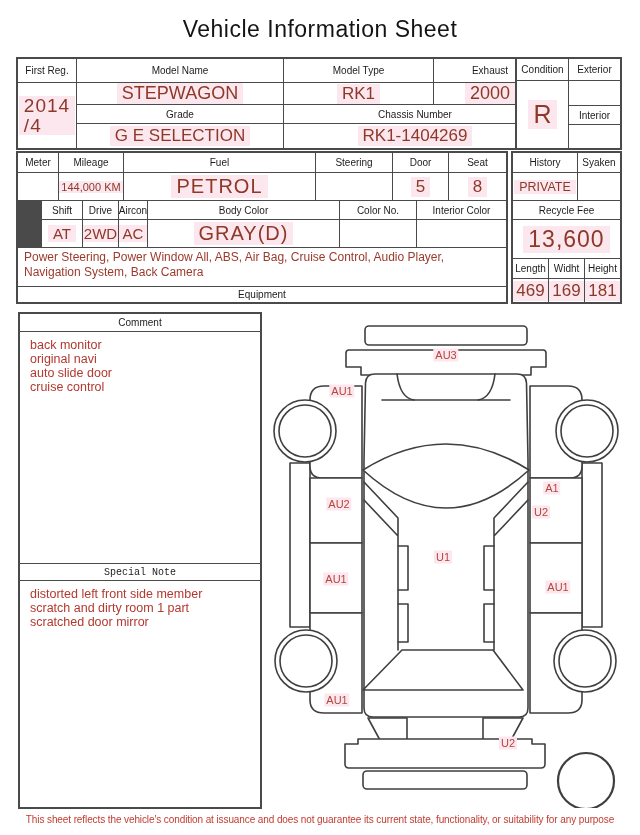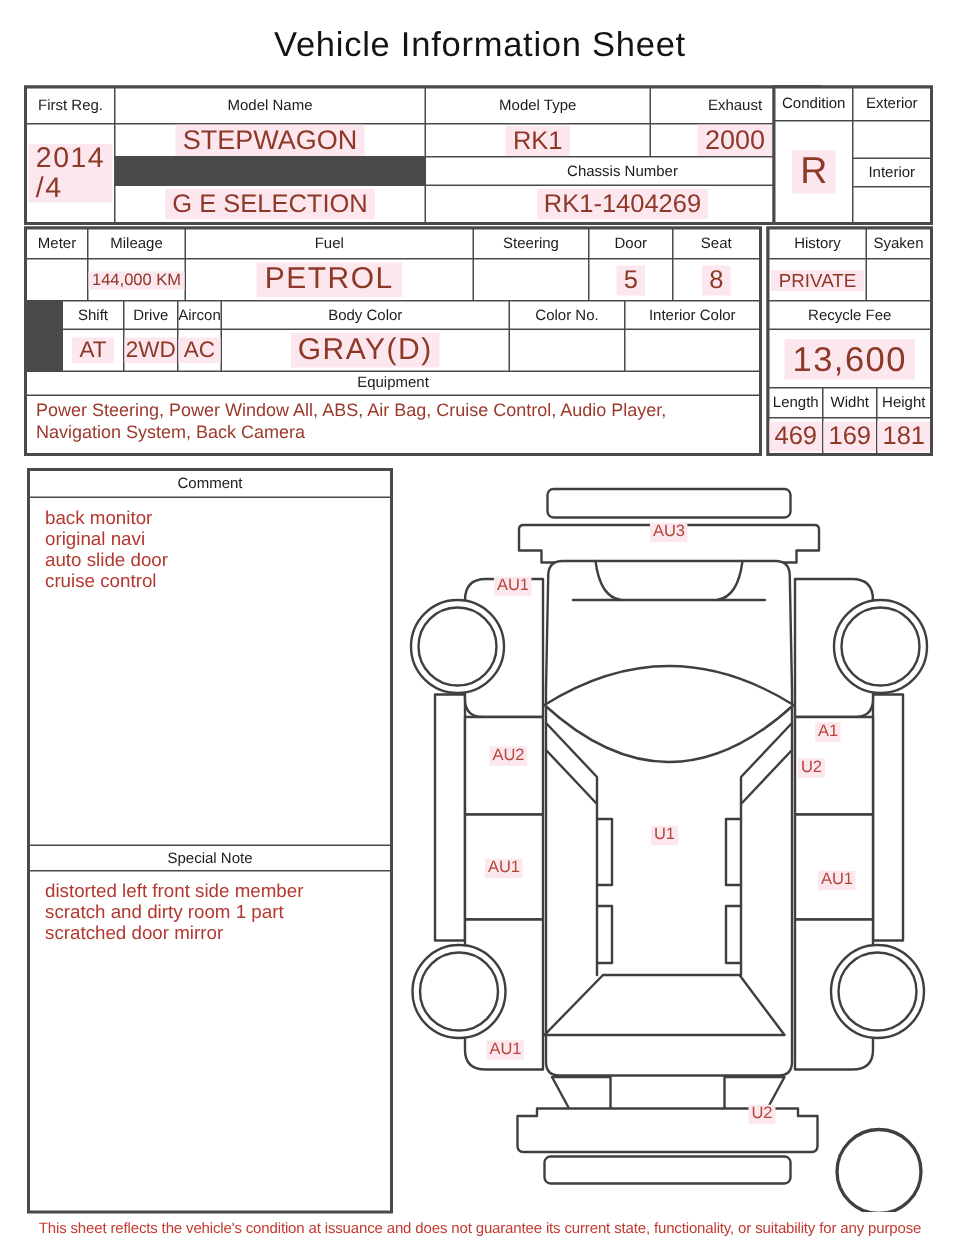--- a/index.html
+++ b/index.html
@@ -39,21 +39,21 @@
   #equip-text { align-items:flex-start !important; justify-content:flex-start !important;
     text-align:left; padding:2px 6px; font-size:12px; line-height:1.25; color:#9c392c; white-space:normal !important; }
 
   #t2-right .secA { grid-template-columns:64px 1fr; grid-template-rows:19px 27px; }
   #t2-right .secB { grid-template-rows:18px 38px; grid-template-columns:1fr; }
   #t2-right .secC { flex:1; grid-template-columns:35px 35px 1fr; grid-template-rows:19px 1fr; }
 
   #comment-box { position:absolute; left:18px; top:312px; width:244px; height:497px;
     border:2px solid #4a4a4a; background:#fff; display:flex; flex-direction:column; }
   .panel-hdr { height:18px; border-bottom:1px solid #4a4a4a; display:flex; align-items:center; justify-content:center; font-size:10px; color:#1c1c1c; }
-  .panel-hdr.mid { border-top:1px solid #4a4a4a; }
+  .panel-hdr.mid { border-top:1px solid #4a4a4a;font-family:Liberation Mono, monospace; }
   .panel-body { padding:6px 10px; font-size:12.5px; line-height:14px; color:#b3382f; }
   #comment-body { height:231px; }
   #special-body { flex:1; }
 
   #diagram { position:absolute; left:262px; top:310px; width:378px; height:498px; }
   #diagram svg { position:absolute; left:0; top:0; }
   .marker { position:absolute; transform:translate(-50%,-50%); font-size:11px; line-height:1;
     color:#b5463a; background:#fce7ef; padding:1px 2px; white-space:nowrap; }
 
   #footer { position:absolute; top:814px; left:0; width:100%; text-align:center;
@@ -81,20 +81,21 @@
     <div>
         <span class="v v18 hl">STEPWAGON</span>
       </div>
     <div>
         <span class="v v17 hl">RK1</span>
       </div>
     <div>
         <span class="v v18 hl">2000</span>
       </div>
 
+    <div class="hdr" style="grid-row:3; grid-column:2;">Grade</div>
     <div class="hdr" style="grid-row:3; grid-column:3/5;">Chassis Number</div>
     <div style="grid-row:4; grid-column:2;">
         <span class="v v17 hl">G E SELECTION</span>
       </div>
     <div style="grid-row:4; grid-column:3/5;">
         <span class="v v17 hl">RK1-1404269</span>
       </div>
   </div>
 
   <div id="t1-right" class="tbl">
@@ -146,25 +147,25 @@
         </div>
       <div>
           <span class="v v15 hl">AC</span>
         </div>
       <div>
           <span class="v v20 hl">GRAY(D)</span>
         </div>
       <div></div>
       <div></div>
     </div>
+    <div class="sec secD">
+      <div id="equip-text">Power Steering, Power Window  All, ABS, Air Bag, Cruise Control, Audio Player, Navigation System, Back Camera</div>
+    </div>
     <div class="sec secC">
       <div class="hdr">Equipment</div>
-    </div>
-    <div class="sec secD">
-      <div id="equip-text">Power Steering, Power Window  All, ABS, Air Bag, Cruise Control, Audio Player, Navigation System, Back Camera</div>
     </div>
   </div>
 
   <div id="t2-right" class="stack">
     <div class="sec secA">
       <div class="hdr">History</div>
       <div class="hdr">Syaken</div>
       <div>
           <span class="v v12 hl">PRIVATE</span>
         </div>

